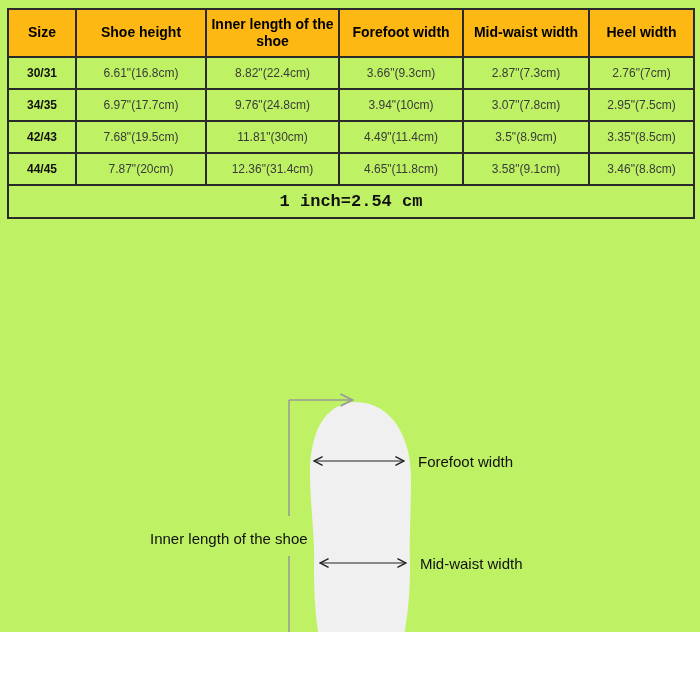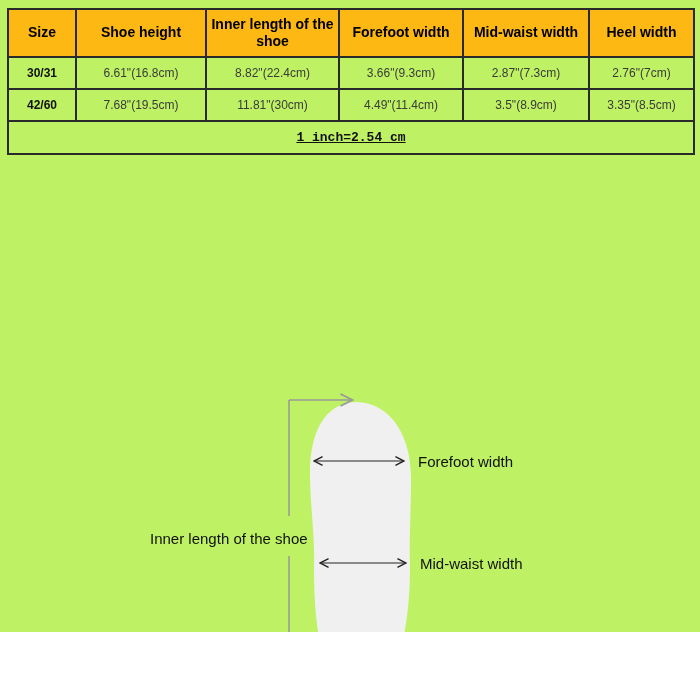--- a/index.html
+++ b/index.html
@@ -9,21 +9,21 @@
   
   table.size-chart{position:absolute;left:7px;top:8px;width:686px;
         border-collapse:collapse;table-layout:fixed;}
   table.size-chart th, table.size-chart td{
         border:2px solid #2a2a2a;text-align:center;vertical-align:middle;padding:0;}
   table.size-chart th{background:#FDB813;color:#000;font-weight:bold;
         font-size:14px;height:46px;line-height:1.25;}
   table.size-chart td{font-size:12px;color:#3a3a3a;height:30px;}
   table.size-chart td.size-col{font-weight:bold;color:#111;}
   table.size-chart td.note{font-family:"Liberation Mono", monospace;
-        font-weight:bold;font-size:13px;color:#111;height:31px;letter-spacing:0px;text-decoration:underline;}
+        font-weight:bold;font-size:17px;color:#111;height:31px;letter-spacing:0px;}
 
   
   #diagram-svg{position:absolute;left:0;top:390px;}
   .diagram-label{position:absolute;font-size:15px;color:#111;white-space:nowrap;}
   #lbl-inner{left:150px;top:530px;}
   #lbl-forefoot{left:418px;top:453px;}
   #lbl-midwaist{left:420px;top:555px;}
   #lbl-heel{left:406px;top:629px;}
 </style>
 </head>
@@ -53,26 +53,42 @@
     <tbody>
       <tr>
         <td class="size-col">30/31</td>
         <td>6.61"(16.8cm)</td>
         <td>8.82"(22.4cm)</td>
         <td>3.66"(9.3cm)</td>
         <td>2.87"(7.3cm)</td>
         <td>2.76"(7cm)</td>
       </tr>
       <tr>
-        <td class="size-col">42/60</td>
+        <td class="size-col">34/35</td>
+        <td>6.97"(17.7cm)</td>
+        <td>9.76"(24.8cm)</td>
+        <td>3.94"(10cm)</td>
+        <td>3.07"(7.8cm)</td>
+        <td>2.95"(7.5cm)</td>
+      </tr>
+      <tr>
+        <td class="size-col">42/43</td>
         <td>7.68"(19.5cm)</td>
         <td>11.81"(30cm)</td>
         <td>4.49"(11.4cm)</td>
         <td>3.5"(8.9cm)</td>
         <td>3.35"(8.5cm)</td>
+      </tr>
+      <tr>
+        <td class="size-col">44/45</td>
+        <td>7.87"(20cm)</td>
+        <td>12.36"(31.4cm)</td>
+        <td>4.65"(11.8cm)</td>
+        <td>3.58"(9.1cm)</td>
+        <td>3.46"(8.8cm)</td>
       </tr>
       <tr>
         <td class="note" colspan="6">1 inch=2.54 cm</td>
       </tr>
     </tbody>
   </table>
 
   <svg id="diagram-svg" width="700" height="310" viewBox="0 0 700 310">
     <defs>
       <marker id="ah-black" viewBox="0 0 10 10" refX="8" refY="5" markerWidth="9" markerHeight="9" orient="auto-start-reverse">

